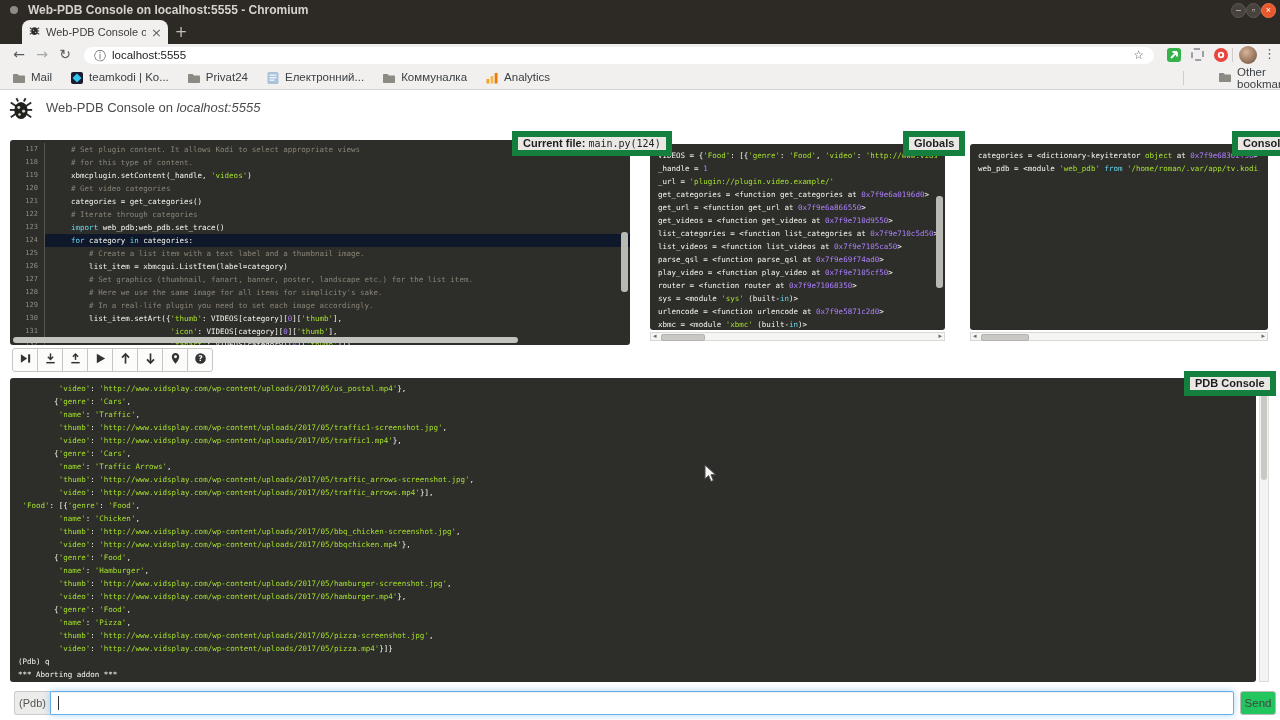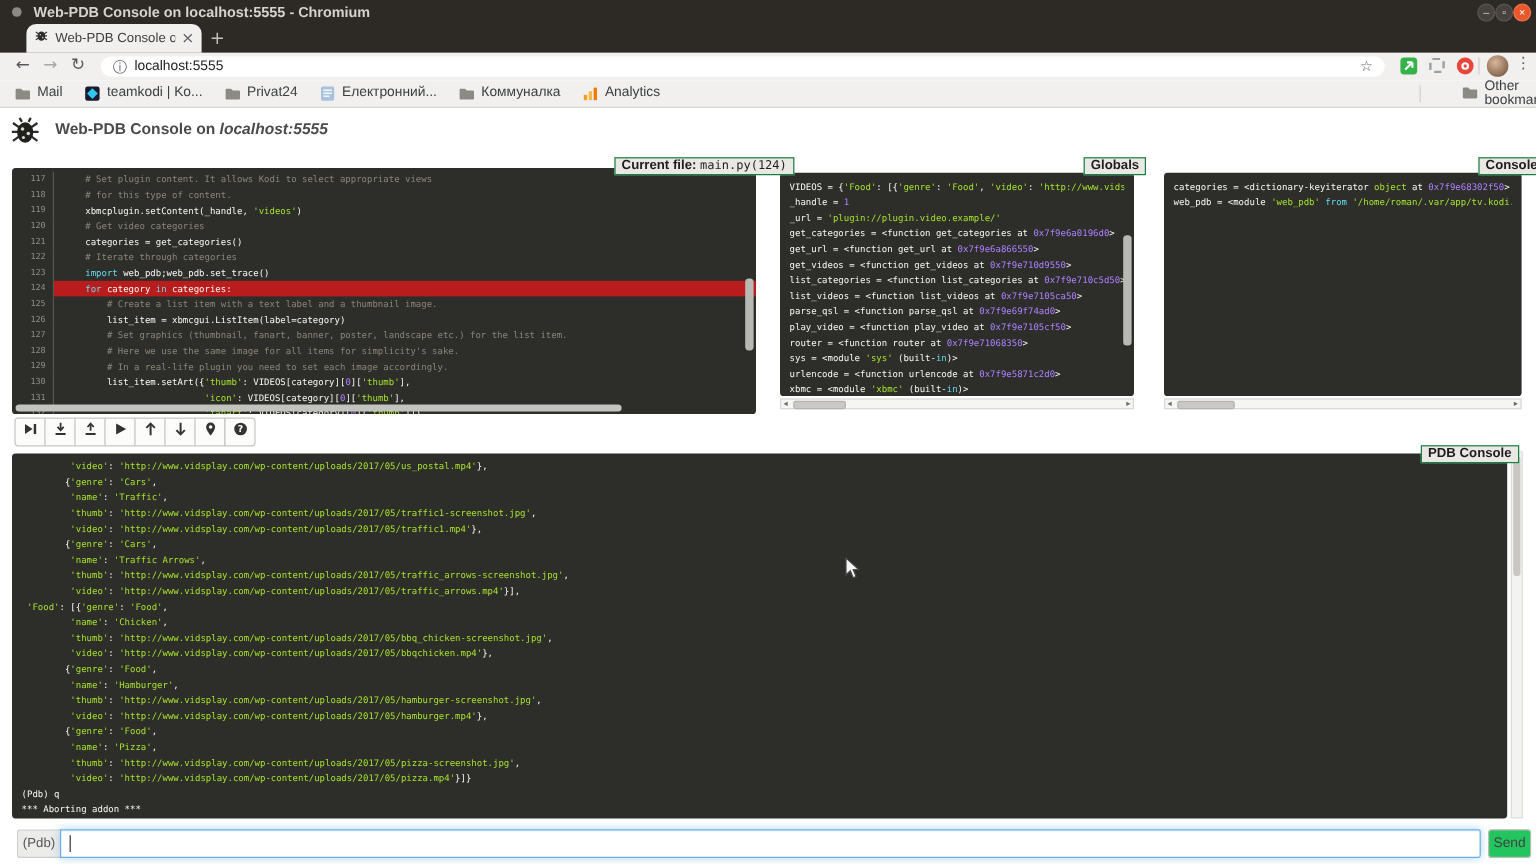--- a/index.html
+++ b/index.html
@@ -43,35 +43,35 @@
          border-bottom:1px solid #d8d6d3;box-sizing:border-box;}
   .bm-left{position:absolute;left:12px;top:0;height:22px;display:flex;align-items:center;gap:18px;}
   .bm-item{display:flex;align-items:flex-start;gap:5px;font-size:11.5px;color:#3c4043;white-space:nowrap;}
   .bm-item svg{display:block;}
   .bmsep{position:absolute;left:1183px;top:4px;width:1px;height:14px;background:#d0cecc;}
   .bm-right{position:absolute;left:1218px;top:0;height:22px;display:flex;align-items:center;gap:5px;
             font-size:11.5px;color:#3c4043;}
 
   
   .pagehdr-logo{position:absolute;left:8px;top:96px;}
-  .pagehdr{position:absolute;left:46px;top:100px;font-size:13px;font-weight:bold;color:#4b4b4b;}
+  .pagehdr{position:absolute;left:46px;top:100px;font-size:13px;font-weight:normal;color:#4b4b4b;}
   .pagehdr .host{font-style:italic;}
 
   
   .panel{position:absolute;background:#2d2d2a;border-radius:3px;overflow:hidden;}
-  .pnl-label{position:absolute;background:#e9e8e5;border:1px solid #15803d;color:#1e1e1e;
+  .pnl-label{position:absolute;background:#e9e8e5;border:6px solid #15803d;color:#1e1e1e;
              font-size:11px;font-weight:bold;padding:0 5px;line-height:13px;white-space:nowrap;z-index:5;}
   .pnl-label .mono{font-family:"DejaVu Sans Mono",monospace;font-weight:normal;font-size:10px;}
 
   .codewrap{position:absolute;left:0;top:0;right:0;bottom:0;padding-top:3px;}
   .crow{display:flex;height:13px;line-height:13px;font-family:"DejaVu Sans Mono",monospace;font-size:7.5px;}
   .ln{width:28px;flex:0 0 28px;text-align:right;padding-right:6px;color:#8e8e88;
       border-right:1px solid #56564f;font-size:7px;}
   .ct{flex:1;padding-left:8px;white-space:pre;overflow:hidden;color:#f8f8f2;}
-  .crow.cur .ct{background:#b91c1c;}
+  .crow.cur .ct{background:#0f172a;}
 
   .plines{padding:5px 8px 0 8px;}
   .pline{height:13px;line-height:13px;font-family:"DejaVu Sans Mono",monospace;font-size:7.5px;
          white-space:pre;overflow:hidden;color:#f8f8f2;}
 
   .tok-s{color:#a6e22e;} .tok-k{color:#66d9ef;} .tok-n{color:#ae81ff;} .tok-c{color:#8a8578;}
 
   
   .vthumb{position:absolute;width:7px;background:#b9b9b3;border-radius:3px;z-index:4;}
   .hthumb{position:absolute;height:6px;background:#c3c3bd;border-radius:3px;z-index:4;}

